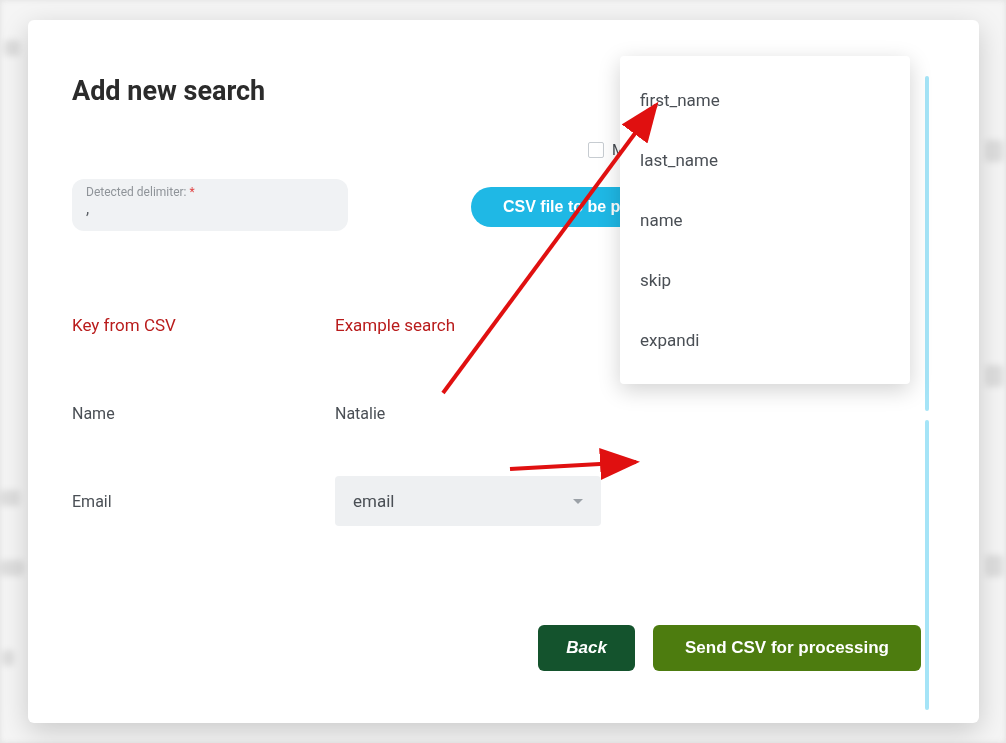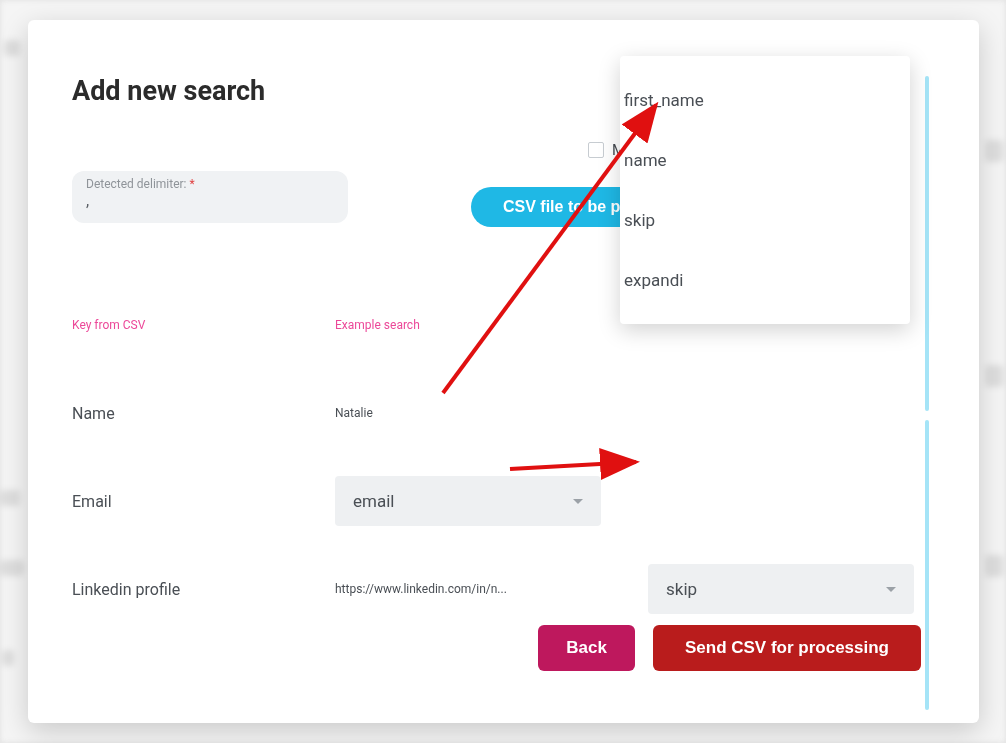--- a/index.html
+++ b/index.html
@@ -58,21 +58,21 @@
       border-radius: 2px;
       background: #fff;
     }
     .checkbox-label {
       font-size: 15px;
       color: #454a50;
     }
     .delimiter-field {
       position: absolute;
       left: 0;
-      top: 24px;
+      top: 32px;
       width: 276px;
       height: 52px;
       background: #f0f2f4;
       border-radius: 12px;
       padding: 6px 14px 4px 14px;
     }
     .delimiter-label {
       font-size: 12px;
       color: #8f9499;
     }
@@ -107,26 +107,26 @@
     .row {
       display: flex;
       align-items: center;
       height: 88px;
     }
     .header-row {
       height: 60px;
       margin-bottom: 14px;
     }
     .col-key { width: 263px; font-size: 16px; color: #4a4f55; }
-    .col-example { width: 313px; font-size: 12px; color: #4a4f55; }
+    .col-example { width: 313px; font-size: 16px; color: #4a4f55; }
     .col-select { width: 266px; }
     .header-row .col-key,
     .header-row .col-example {
-      font-size: 12px;
-      color: #ec4899;
+      font-size: 17px;
+      color: #b91c1c;
     }
     .select-box {
       width: 266px;
       height: 50px;
       background: #eef0f2;
       border-radius: 4px;
       display: flex;
       align-items: center;
       justify-content: space-between;
       padding: 0 18px;
@@ -149,35 +149,35 @@
     }
     .btn {
       height: 46px;
       padding: 0 28px;
       border: none;
       border-radius: 6px;
       font-size: 17px;
       font-weight: 600;
       cursor: pointer;
     }
-    .btn-back { background: #be185d; color: #fff; }
-    .btn-send { background: #b91c1c; color: #fff; padding: 0 32px; }
+    .btn-back { background: #14532d; color: #fff; font-style: italic; }
+    .btn-send { background: #4d7c0f; color: #fff; padding: 0 32px; }
     .dropdown-menu {
       position: absolute;
       left: 620px;
       top: 56px;
       width: 290px;
       background: #fff;
       border-radius: 4px;
       box-shadow: 0 6px 22px rgba(0,0,0,0.18);
       z-index: 20;
       padding: 14px 0;
     }
     .dropdown-item {
-      padding: 20px 4px;
+      padding: 20px 20px;
       font-size: 17px;
       color: #4a4f55;
       cursor: pointer;
     }
     .scroll-accent {
       position: absolute;
       right: 50px;
       width: 4px;
       background: #a5e4f7;
       border-radius: 2px;
@@ -236,43 +236,34 @@
     <div class="row">
       <div class="col-key">Email</div>
       <div class="col-select">
         <div class="select-box">
           <span>email</span>
           <span class="chevron"></span>
         </div>
       </div>
     </div>
 
-    <div class="row">
-      <div class="col-key">Linkedin profile</div>
-      <div class="col-example">https://www.linkedin.com/in/n...</div>
-      <div class="col-select">
-        <div class="select-box">
-          <span>skip</span>
-          <span class="chevron"></span>
-        </div>
-      </div>
-    </div>
   </div>
 
   <div class="footer-buttons">
     <button class="btn btn-back">Back</button>
     <button class="btn btn-send">Send CSV for processing</button>
   </div>
 
   <div class="scroll-accent a1"></div>
   <div class="scroll-accent a2"></div>
 </div>
 
 <div class="dropdown-menu">
   <div class="dropdown-item">first_name</div>
+  <div class="dropdown-item">last_name</div>
   <div class="dropdown-item">name</div>
   <div class="dropdown-item">skip</div>
   <div class="dropdown-item">expandi</div>
 </div>
 
 <svg class="arrow-svg" style="left:0; top:0;" width="1006" height="743">
   <defs>
     <marker id="arrowhead" markerWidth="10" markerHeight="8" refX="9" refY="4" orient="auto">
       <polygon points="0 0, 10 4, 0 8" fill="#e01010"></polygon>
     </marker>

